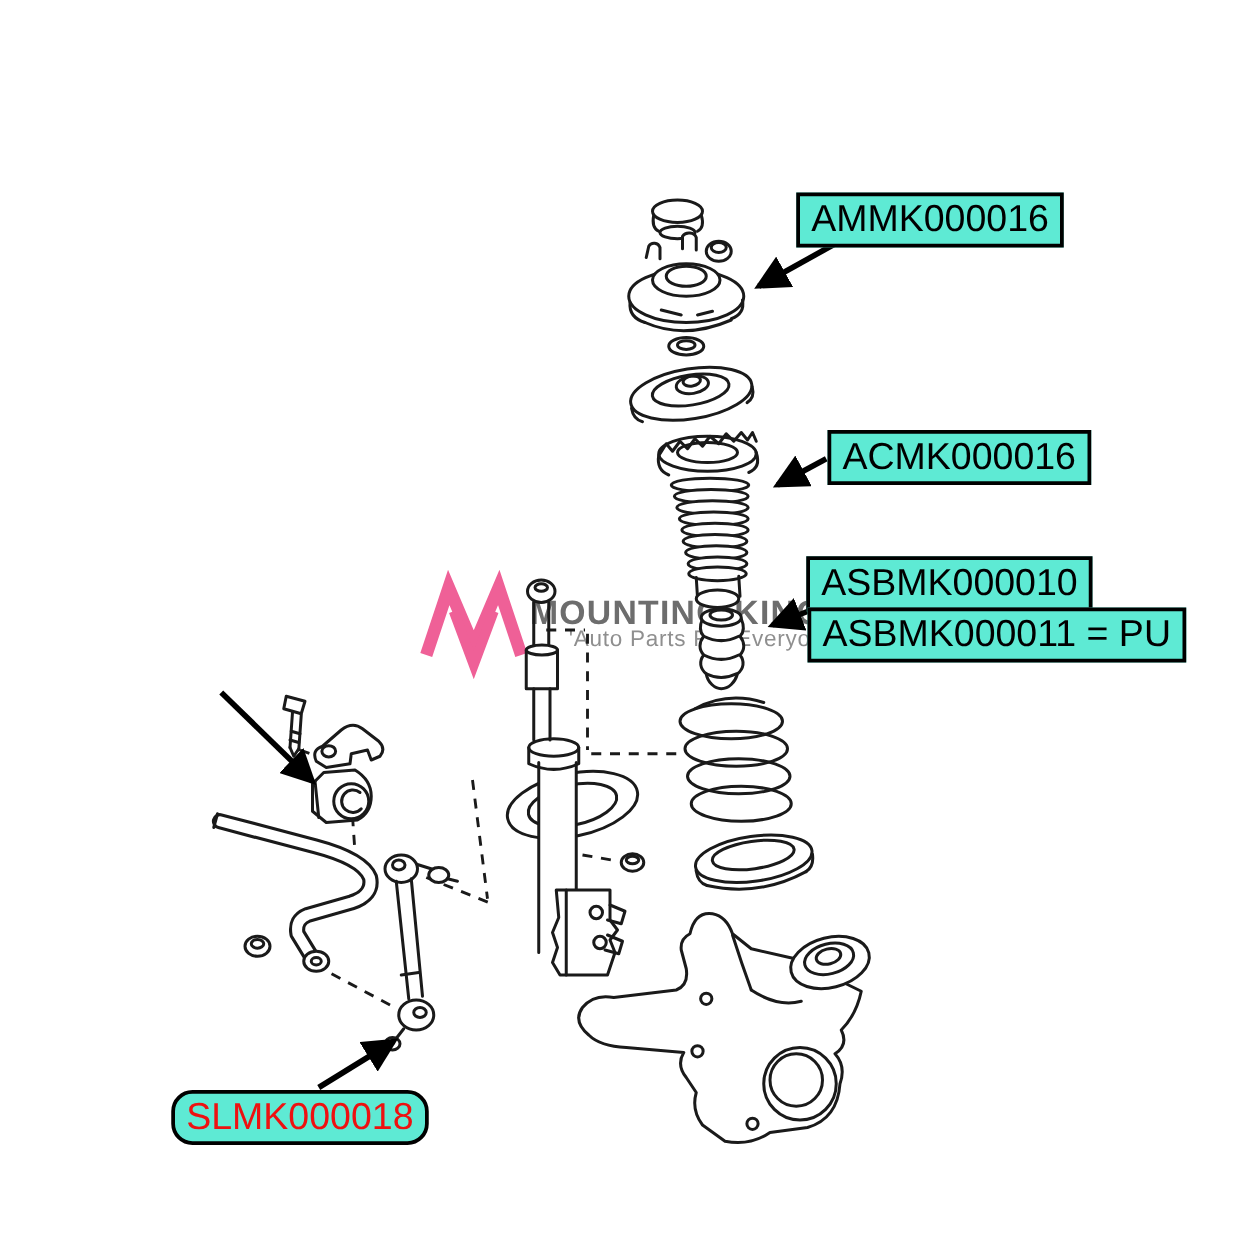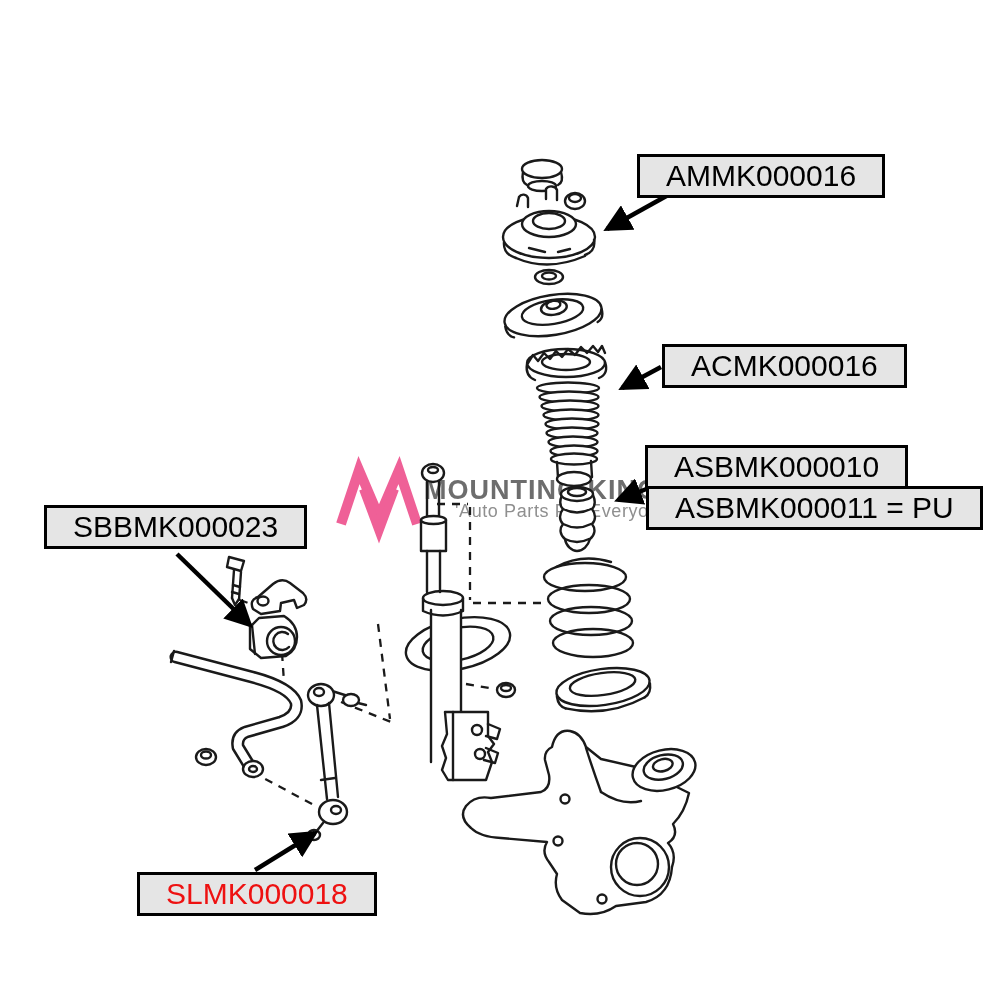--- a/index.html
+++ b/index.html
@@ -1,23 +1,23 @@
 <!DOCTYPE html>
 <html><head>
 <meta charset="utf-8">
 <style>
   html,body{margin:0;padding:0;background:#fff;}
   .stage{position:relative;width:1000px;height:1000px;background:#fff;overflow:hidden;
          font-family:"Liberation Sans",sans-serif;}
   .titlebox{position:absolute;left:122px;top:36px;width:705px;border:3px solid #000;
             background:#fff;text-align:center;font-size:30px;line-height:39px;
             color:#000;letter-spacing:0px;z-index:3;white-space:nowrap;}
-  .plabel{position:absolute;border:3px solid #000;background:#e5e5e5;color:#000;
-          font-size:30px;line-height:36px;padding:1px 26px;white-space:nowrap;z-index:3;}
-  .plabel.red{color:#ee1111;}
+  .plabel{position:absolute;border:3px solid #000;background:#5eead4;color:#000;
+          font-size:30px;line-height:36px;padding:1px 9px;white-space:nowrap;z-index:3;}
+  .plabel.red{color:#ee1111;border-radius:17px;}
   .brand{position:absolute;left:424px;top:475px;font-weight:bold;color:#6d6d6d;
          font-size:27px;letter-spacing:1px;z-index:1;white-space:nowrap;}
   .tagline{position:absolute;left:455px;top:501px;color:#8f8f8f;font-size:18px;
            letter-spacing:0.6px;z-index:1;white-space:nowrap;}
   svg.art{position:absolute;left:0;top:0;z-index:2;}
 </style>
 </head>
 <body>
 
 <div class="stage">
@@ -218,16 +218,15 @@
       <line x1="177" y1="554" x2="250" y2="625" marker-end="url(#ah)"></line>
       <line x1="255" y1="870" x2="315" y2="833" marker-end="url(#ah)"></line>
     </g>
   </svg>
 
 
   <div class="plabel" style="left:637px;top:154px;">AMMK000016</div>
   <div class="plabel" style="left:662px;top:344px;">ACMK000016</div>
   <div class="plabel" style="left:645px;top:445px;text-align:center;">ASBMK000010</div>
   <div class="plabel" style="left:646px;top:486px;">ASBMK000011 = PU</div>
-  <div class="plabel" style="left:44px;top:505px;">SBBMK000023</div>
   <div class="plabel red" style="left:137px;top:872px;">SLMK000018</div>
 
 </div>
 
 </body></html>

